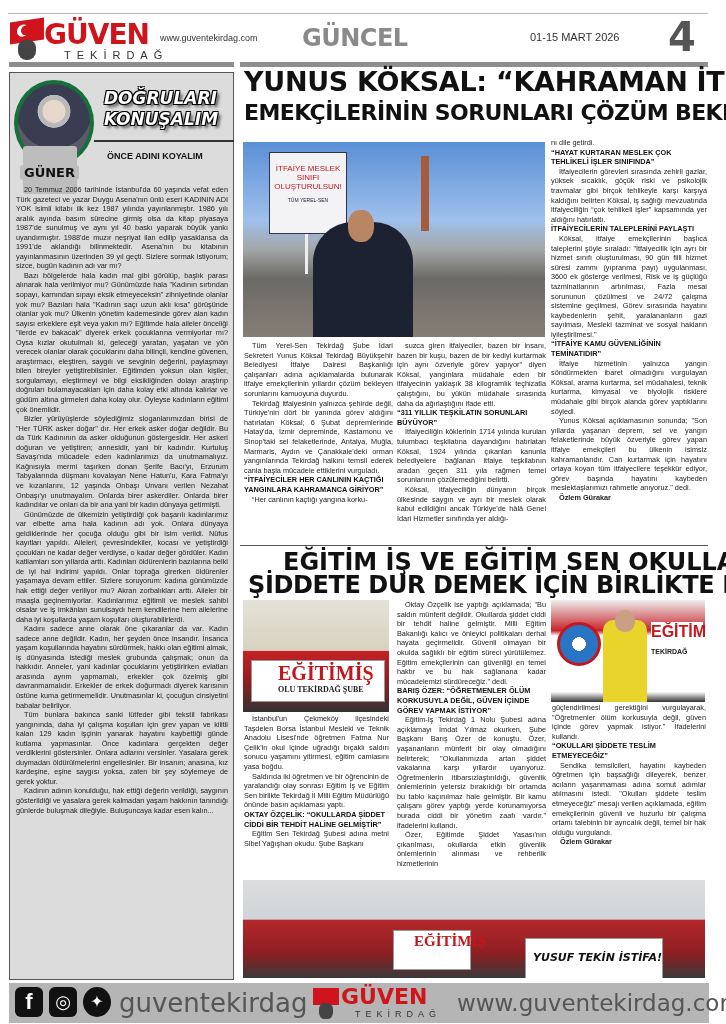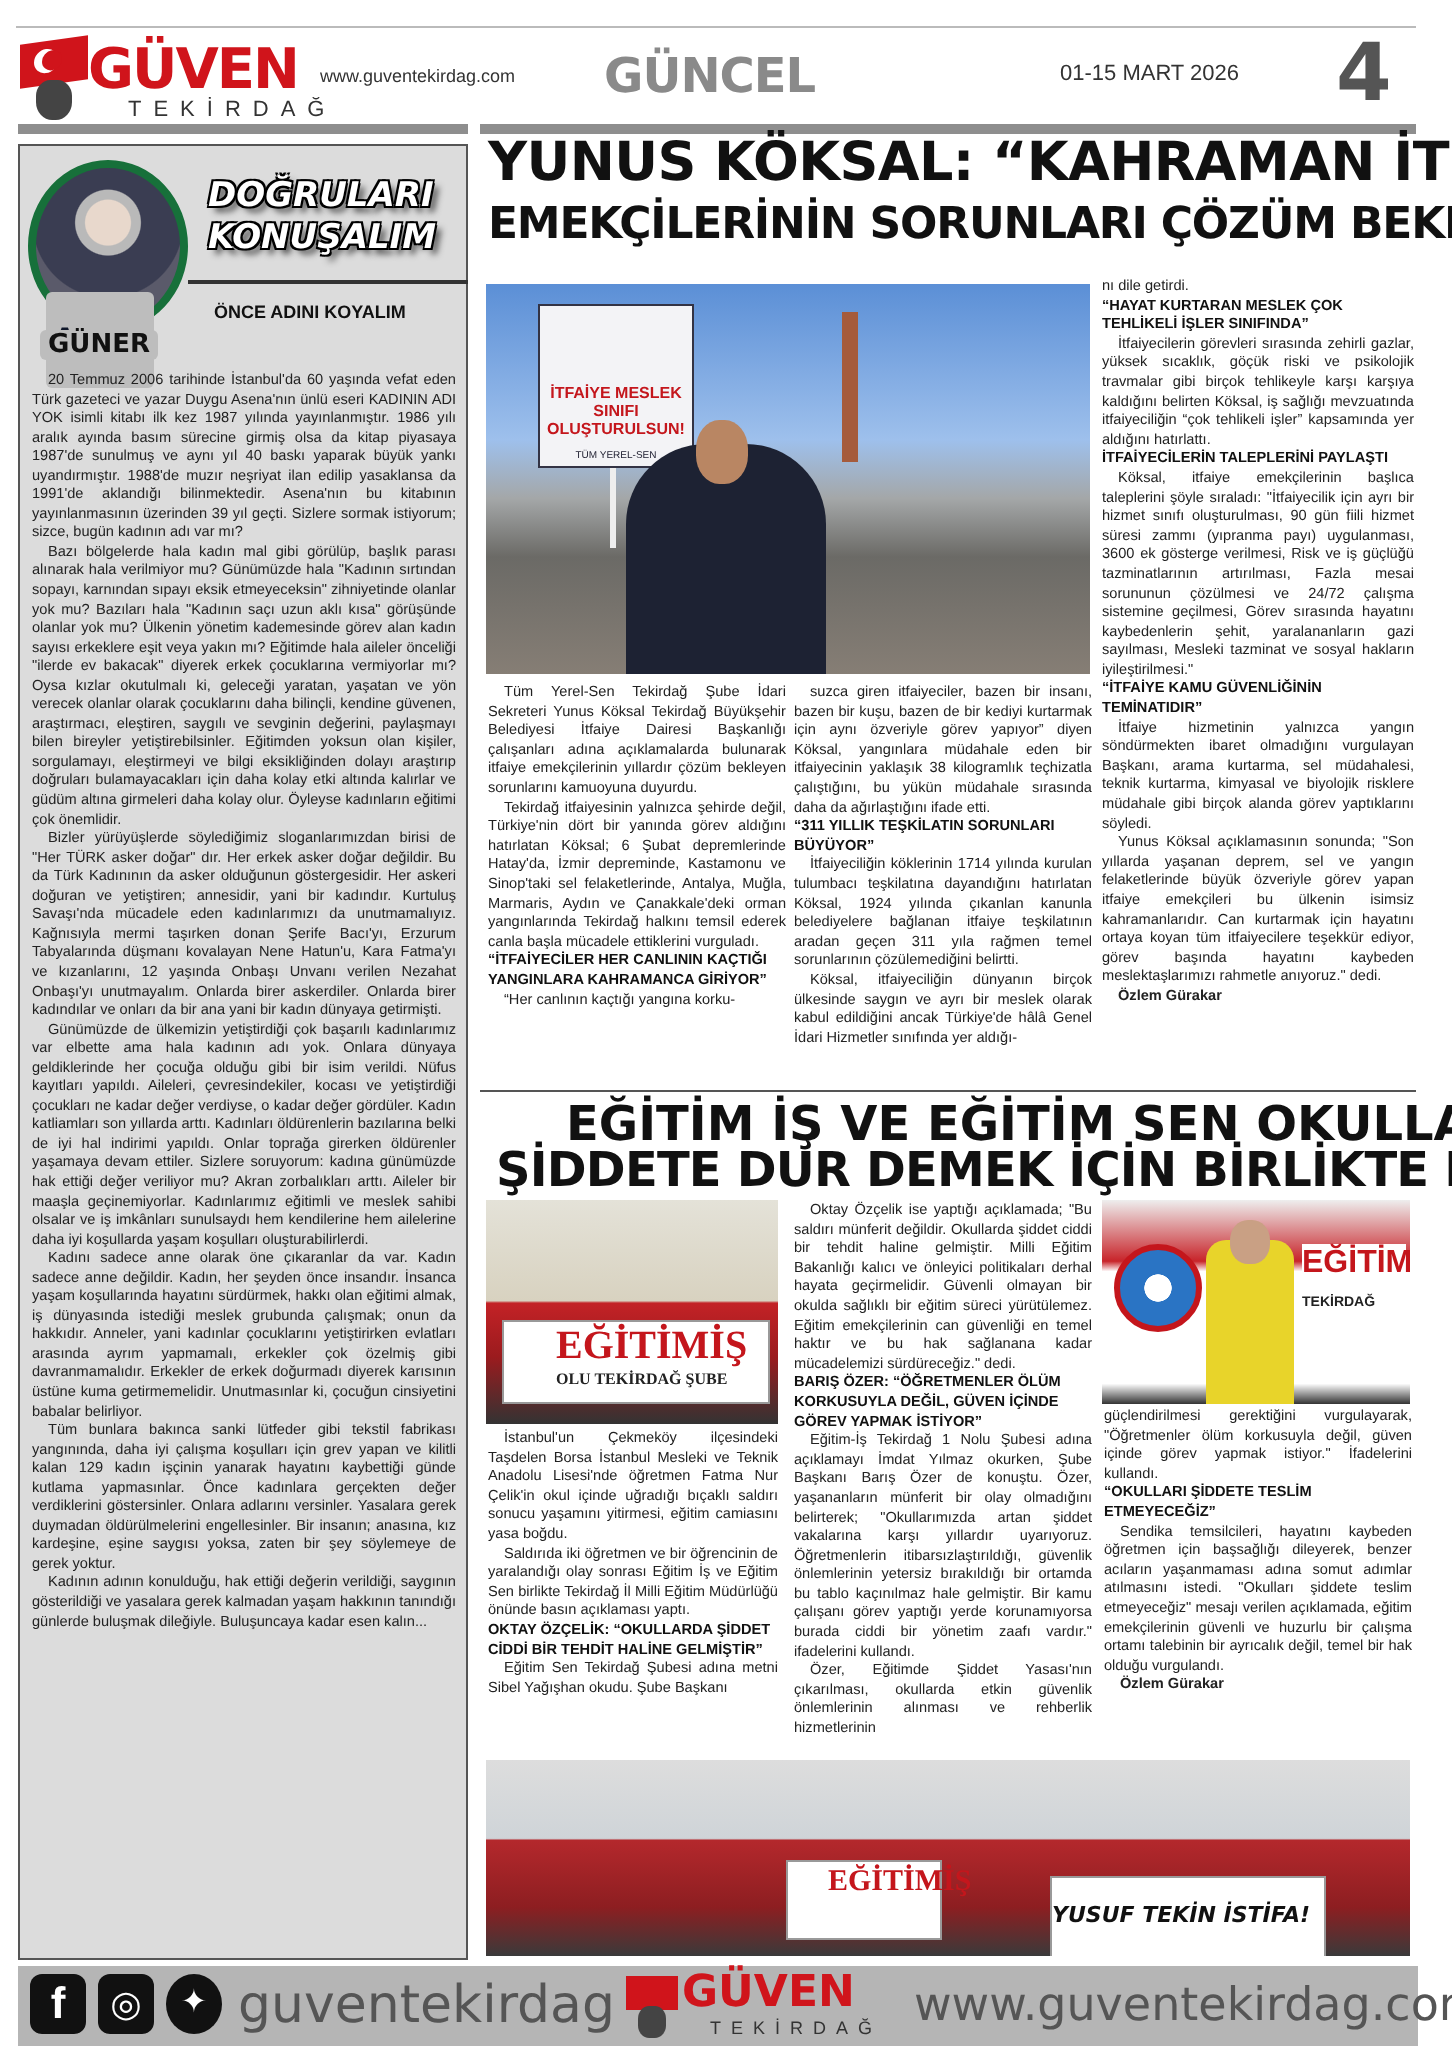--- a/index.html
+++ b/index.html
@@ -28,21 +28,21 @@
 .col-title{left:104px;top:88px;font-size:17px;font-weight:900;font-style:italic;color:#fff;line-height:21px;text-shadow:1px 1px 0 #000,-1px -1px 0 #000,1px -1px 0 #000,-1px 1px 0 #000,3px 3px 3px #555;font-family:"DejaVu Sans",sans-serif}
 .col-sep{left:94px;top:140px;width:140px;height:2px;background:#333}
 .col-head{left:107px;top:151px;font-size:9px;font-weight:700;color:#111}
 .col-text{left:16px;top:185px;width:212px;font-size:7.3px;line-height:9.55px;text-align:justify;color:#222}
 .col-text p{text-indent:8px}
 
 .h1a{left:244px;top:66px;font-size:27px;font-weight:900;color:#111;letter-spacing:-0.3px;font-family:"DejaVu Sans",sans-serif;white-space:nowrap}
 .h1b{left:244px;top:100px;font-size:22px;font-weight:900;color:#111;letter-spacing:-0.6px;font-family:"DejaVu Sans",sans-serif;white-space:nowrap}
 .photo1{left:243px;top:142px;width:302px;height:195px;overflow:hidden;background:linear-gradient(#5b8fd6 0,#9ec0ec 40%,#a4a7a8 55%,#6b6a66 70%,#867e75 100%)}
 .sign{position:absolute;left:26px;top:10px;width:78px;height:82px;background:#f3f3f6;border:1px solid #334;padding:3px;text-align:center}
-.sign .t{font-size:8px;font-weight:700;color:#c4161c;line-height:9px;margin-top:36px}
+.sign .t{font-size:8px;font-weight:400;color:#c4161c;line-height:9px;margin-top:8px}
 .sign .b{font-size:5px;color:#223;margin-top:6px}
 .stick{position:absolute;left:62px;top:92px;width:3px;height:40px;background:#eee}
 .chimney{position:absolute;left:178px;top:14px;width:8px;height:75px;background:#a55b3c}
 .man{position:absolute;left:70px;top:80px;width:100px;height:115px;background:#1d2233;border-radius:40px 40px 0 0}
 .head{position:absolute;left:105px;top:68px;width:26px;height:32px;border-radius:45%;background:#b98663}
 .art1{font-size:7.3px;line-height:9.6px;text-align:justify;color:#222}
 .art1 p{text-indent:8px}
 .art1 h4{font-size:7.3px;font-weight:900;text-align:left;color:#111;line-height:9.6px}
 .c1{left:244px;top:341px;width:149px}
 .c2{left:397px;top:341px;width:149px}
@@ -128,21 +128,21 @@
     <p>İtfaiyeciliğin köklerinin 1714 yılında kurulan tulumbacı teşkilatına dayandığını hatırlatan Köksal, 1924 yılında çıkanlan kanunla belediyelere bağlanan itfaiye teşkilatının aradan geçen 311 yıla rağmen temel sorunlarının çözülemediğini belirtti.</p>
     <p>Köksal, itfaiyeciliğin dünyanın birçok ülkesinde saygın ve ayrı bir meslek olarak kabul edildiğini ancak Türkiye'de hâlâ Genel İdari Hizmetler sınıfında yer aldığı-</p>
   </div>
 <div class="abs art1 c3" id="a1c3">
     <p style="text-indent: 0px;">nı dile getirdi.</p>
     <h4>“HAYAT KURTARAN MESLEK ÇOK TEHLİKELİ İŞLER SINIFINDA”</h4>
     <p>İtfaiyecilerin görevleri sırasında zehirli gazlar, yüksek sıcaklık, göçük riski ve psikolojik travmalar gibi birçok tehlikeyle karşı karşıya kaldığını belirten Köksal, iş sağlığı mevzuatında itfaiyeciliğin “çok tehlikeli işler” kapsamında yer aldığını hatırlattı.</p>
     <h4>İTFAİYECİLERİN TALEPLERİNİ PAYLAŞTI</h4>
     <p>Köksal, itfaiye emekçilerinin başlıca taleplerini şöyle sıraladı: "İtfaiyecilik için ayrı bir hizmet sınıfı oluşturulması, 90 gün fiili hizmet süresi zammı (yıpranma payı) uygulanması, 3600 ek gösterge verilmesi, Risk ve iş güçlüğü tazminatlarının artırılması, Fazla mesai sorununun çözülmesi ve 24/72 çalışma sistemine geçilmesi, Görev sırasında hayatını kaybedenlerin şehit, yaralananların gazi sayılması, Mesleki tazminat ve sosyal hakların iyileştirilmesi."</p>
     <h4>“İTFAİYE KAMU GÜVENLİĞİNİN TEMİNATIDIR”</h4>
-    <p>İtfaiye hizmetinin yalnızca yangın söndürmekten ibaret olmadığını vurgulayan Başkanı, arama kurtarma, sel müdahalesi, teknik kurtarma, kimyasal ve biyolojik risklere müdahale gibi birçok alanda görev yaptıklarını söyledi.</p>
+    <p>İtfaiye hizmetinin yalnızca yangın söndürmekten ibaret olmadığını vurgulayan Köksal, arama kurtarma, sel müdahalesi, teknik kurtarma, kimyasal ve biyolojik risklere müdahale gibi birçok alanda görev yaptıklarını söyledi.</p>
     <p>Yunus Köksal açıklamasının sonunda; "Son yıllarda yaşanan deprem, sel ve yangın felaketlerinde büyük özveriyle görev yapan itfaiye emekçileri bu ülkenin isimsiz kahramanlarıdır. Can kurtarmak için hayatını ortaya koyan tüm itfaiyecilere teşekkür ediyor, görev başında hayatını kaybeden meslektaşlarımızı rahmetle anıyoruz." dedi.</p>
     <p style="font-weight: 900;">Özlem Gürakar</p>
   </div>
 
 <div class="abs rule"></div>
 <div class="abs h2a">EĞİTİM İŞ VE EĞİTİM SEN OKULLARDA</div>
 <div class="abs h2b">ŞİDDETE DUR DEMEK İÇİN BİRLİKTE HAYKIRDI</div>
 <div class="abs photo2">
   <div class="banner" style="left:8px;top:60px;width:134px;height:42px;font-size:20px;padding-left:26px;line-height:24px">
     <span>EĞİTİMİŞ</span>
@@ -171,21 +171,21 @@
     <p>Özer, Eğitimde Şiddet Yasası'nın çıkarılması, okullarda etkin güvenlik önlemlerinin alınması ve rehberlik hizmetlerinin</p>
   </div>
 <div class="abs art1 c6" id="a2c3">
     <p style="text-indent: 0px;">güçlendirilmesi gerektiğini vurgulayarak, "Öğretmenler ölüm korkusuyla değil, güven içinde görev yapmak istiyor." İfadelerini kullandı.</p>
     <h4>“OKULLARI ŞİDDETE TESLİM ETMEYECEĞİZ”</h4>
     <p>Sendika temsilcileri, hayatını kaybeden öğretmen için başsağlığı dileyerek, benzer acıların yaşanmaması adına somut adımlar atılmasını istedi. "Okulları şiddete teslim etmeyeceğiz" mesajı verilen açıklamada, eğitim emekçilerinin güvenli ve huzurlu bir çalışma ortamı talebinin bir ayrıcalık değil, temel bir hak olduğu vurgulandı.</p>
     <p style="font-weight: 900;">Özlem Gürakar</p>
   </div>
 <div class="abs photo4">
   <div class="banner" style="left:150px;top:50px;width:78px;height:40px;font-size:15px;padding-left:20px;line-height:20px"><span>EĞİTİMİŞ</span></div>
-  <div class="banner" style="left:282px;top:58px;width:138px;height:56px;font-size:11px;color:#111;text-align:left;line-height:38px;font-family:'DejaVu Sans',sans-serif;font-style:italic"><span>YUSUF TEKİN İSTİFA!</span></div>
+  <div class="banner" style="left:282px;top:58px;width:138px;height:56px;font-size:11px;color:#111;text-align:right;line-height:38px;font-family:'DejaVu Sans',sans-serif;font-style:italic"><span>YUSUF TEKİN İSTİFA!</span></div>
 </div>
 
 <div class="abs footer">
   <div class="soc" style="left:6px">f</div>
   <div class="soc" style="left:40px;font-size:18px">◎</div>
   <div class="soc" style="left:74px;border-radius:50%;font-size:16px">✦</div>
   <div class="ft-handle">guventekirdag</div>
   <div class="ft-logo">
     <div class="flag"></div>
     <div class="face"></div>

